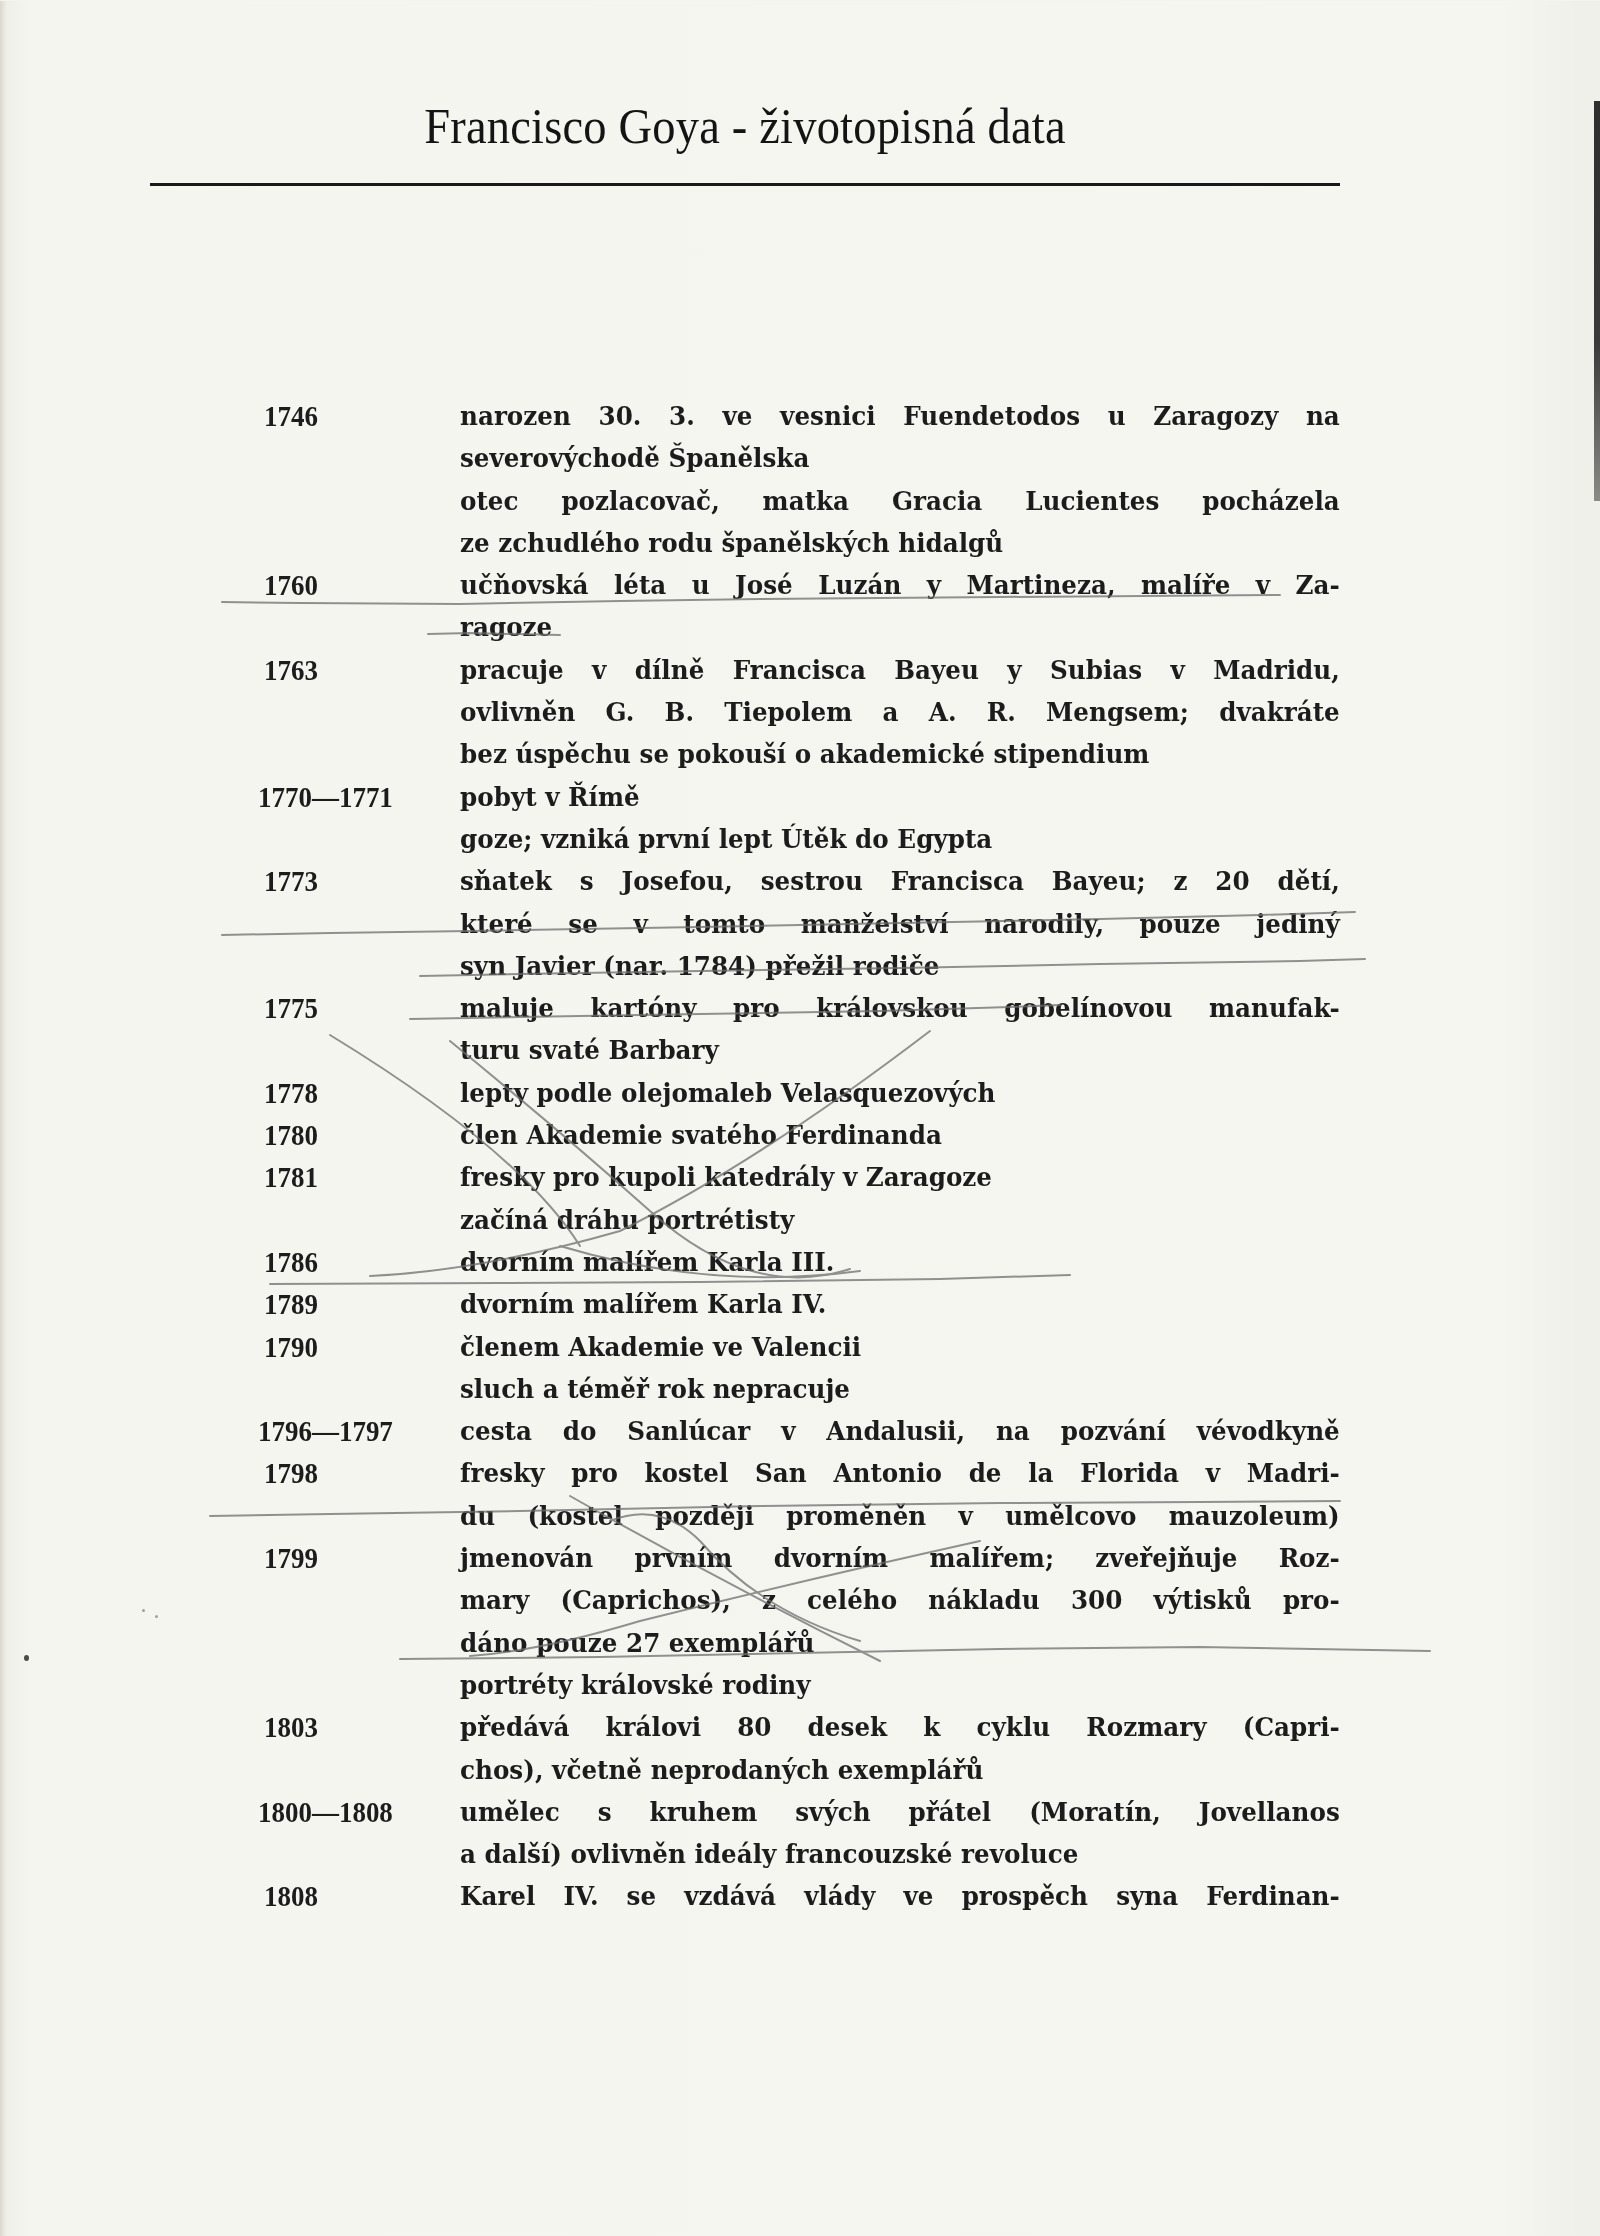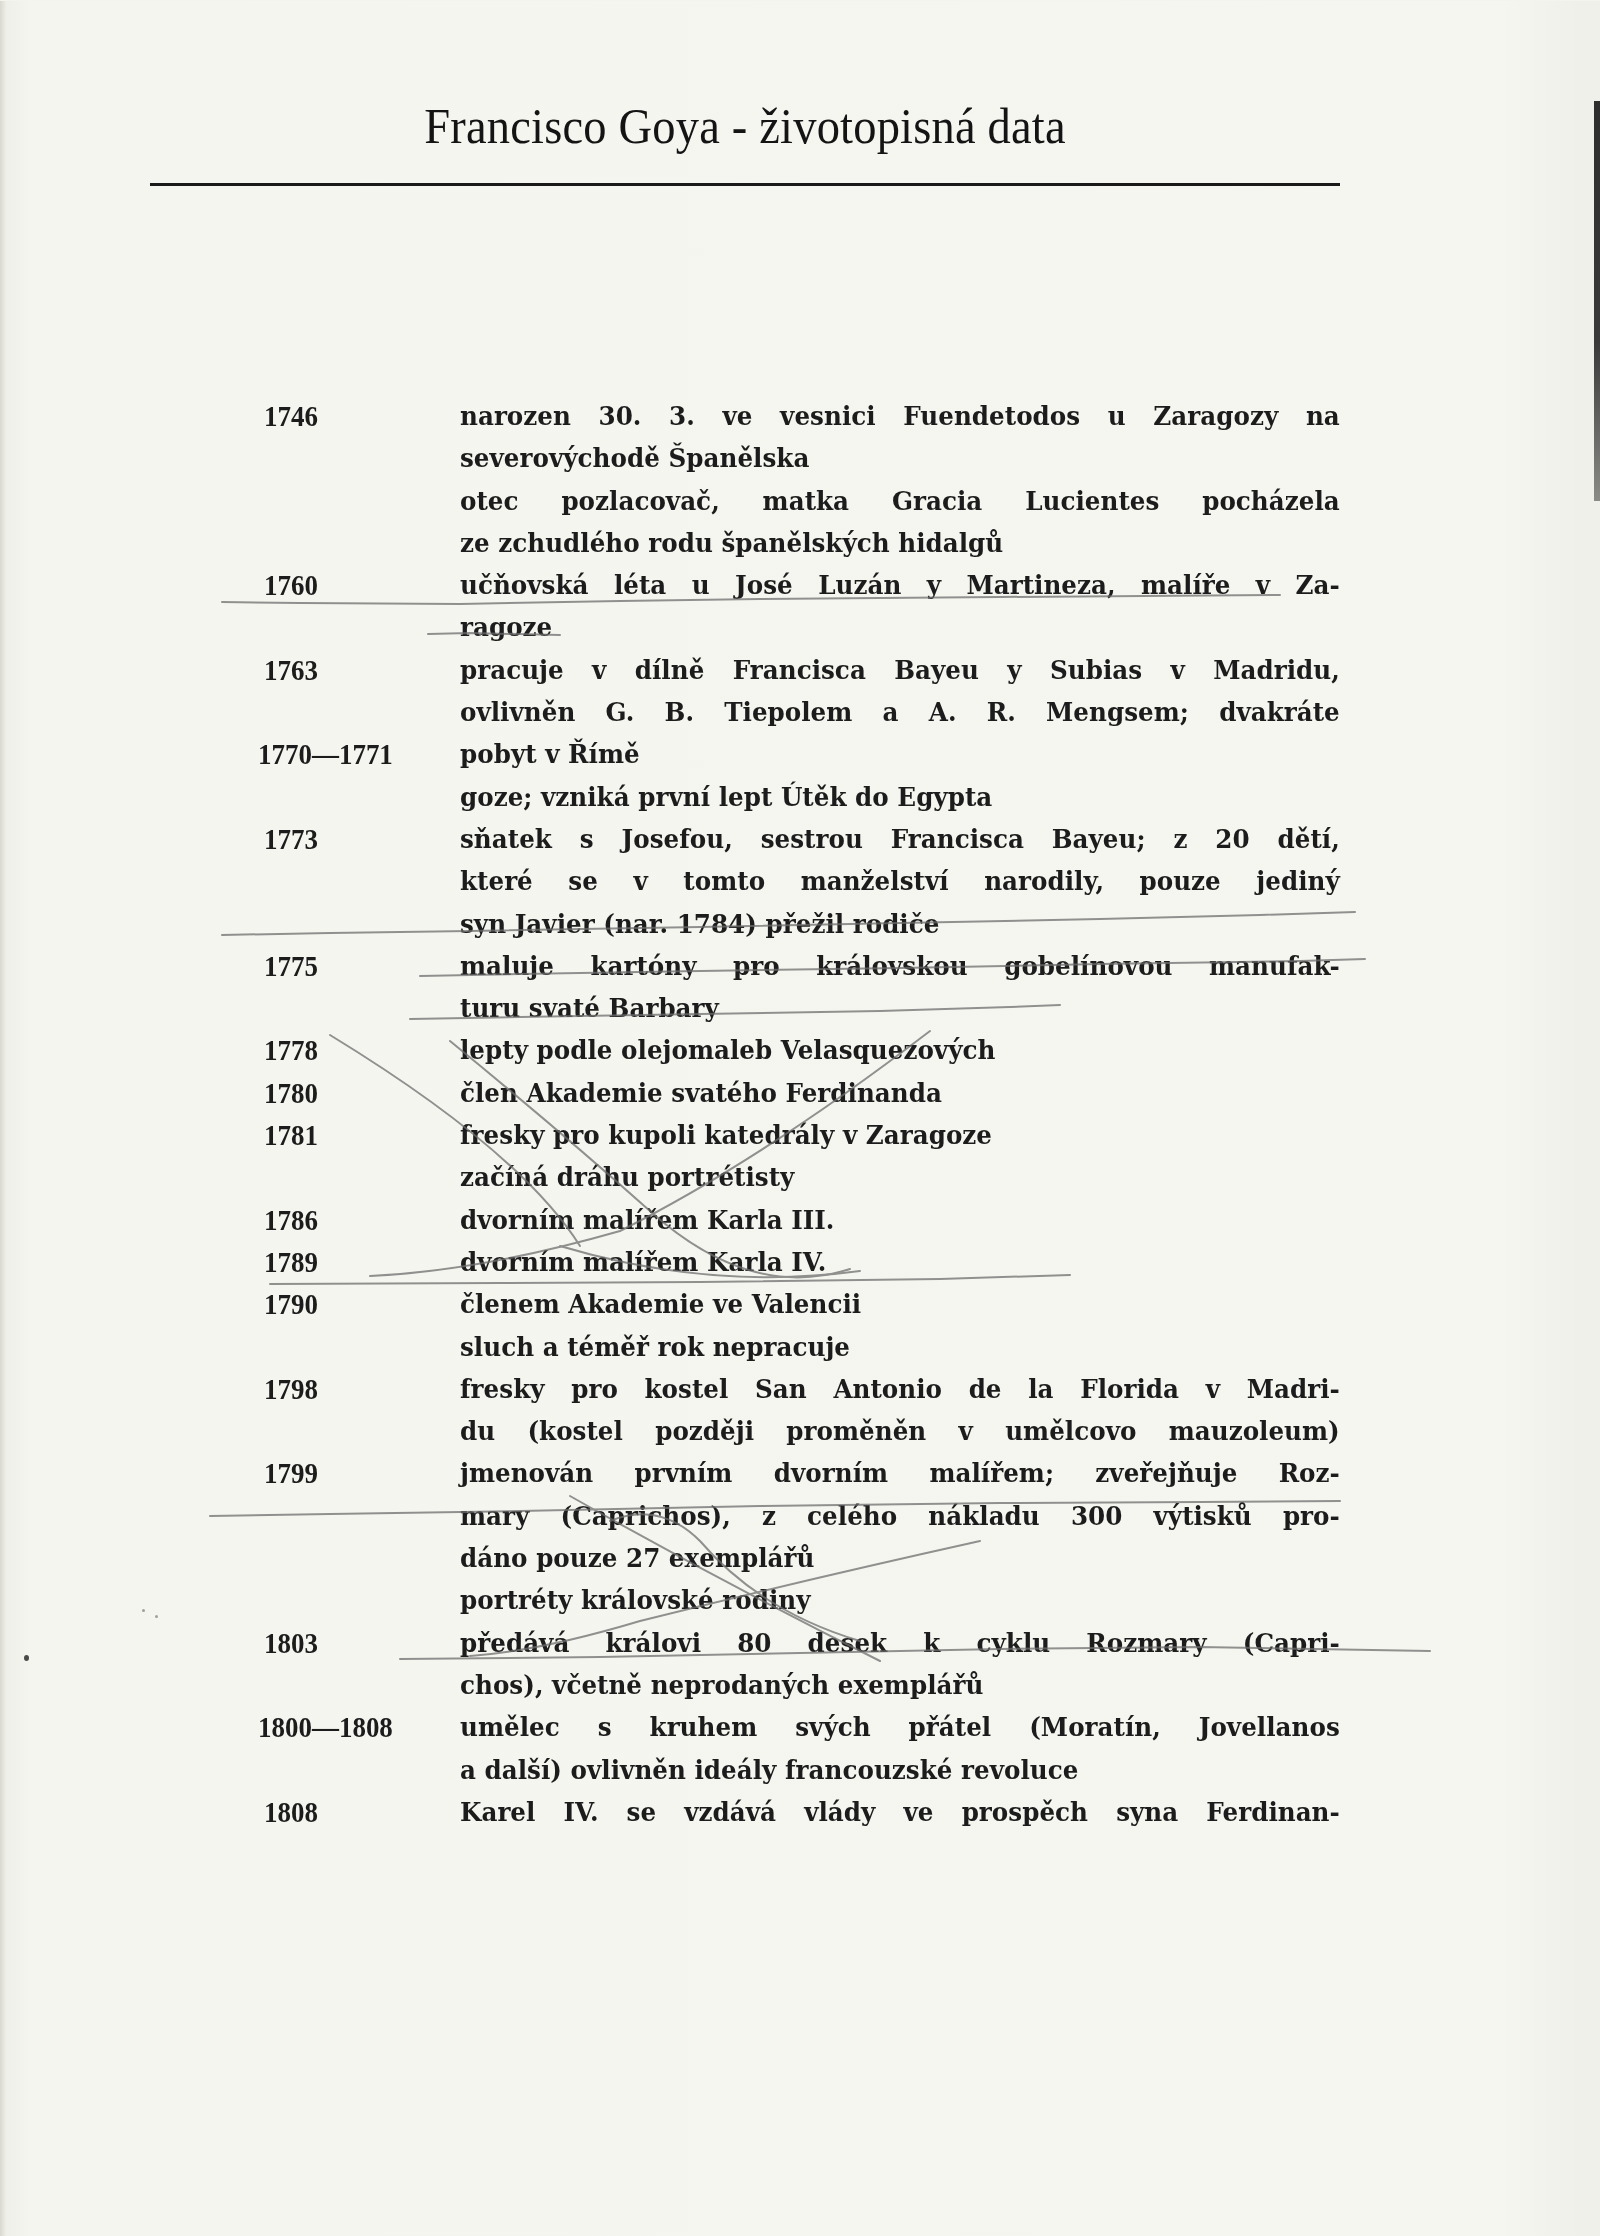--- a/index.html
+++ b/index.html
@@ -142,20 +142,23 @@
         <span class="text last">ragoze</span>
       </div>
       <div class="row">
         <span class="year">1763</span>
         <span class="text">pracuje v dílně Francisca Bayeu y Subias v Madridu,</span>
       </div>
       <div class="row">
         <span class="text">ovlivněn G. B. Tiepolem a A. R. Mengsem; dvakráte</span>
       </div>
       <div class="row">
+        <span class="text last">bez úspěchu se pokouší o akademické stipendium</span>
+      </div>
+      <div class="row">
         <span class="year range">1770—1771</span>
         <span class="text last">pobyt v Římě</span>
       </div>
       <div class="row">
         <span class="text last">goze; vzniká první lept Útěk do Egypta</span>
       </div>
       <div class="row">
         <span class="year">1773</span>
         <span class="text">sňatek s Josefou, sestrou Francisca Bayeu; z 20 dětí,</span>
       </div>
@@ -194,20 +197,24 @@
       <div class="row">
         <span class="year">1789</span>
         <span class="text last">dvorním malířem Karla IV.</span>
       </div>
       <div class="row">
         <span class="year">1790</span>
         <span class="text last">členem Akademie ve Valencii</span>
       </div>
       <div class="row">
         <span class="text last">sluch a téměř rok nepracuje</span>
+      </div>
+      <div class="row">
+        <span class="year range">1796—1797</span>
+        <span class="text">cesta do Sanlúcar v Andalusii, na pozvání vévodkyně</span>
       </div>
       <div class="row">
         <span class="year">1798</span>
         <span class="text">fresky pro kostel San Antonio de la Florida v Madri-</span>
       </div>
       <div class="row">
         <span class="text">du (kostel později proměněn v umělcovo mauzoleum)</span>
       </div>
       <div class="row">
         <span class="year">1799</span>

